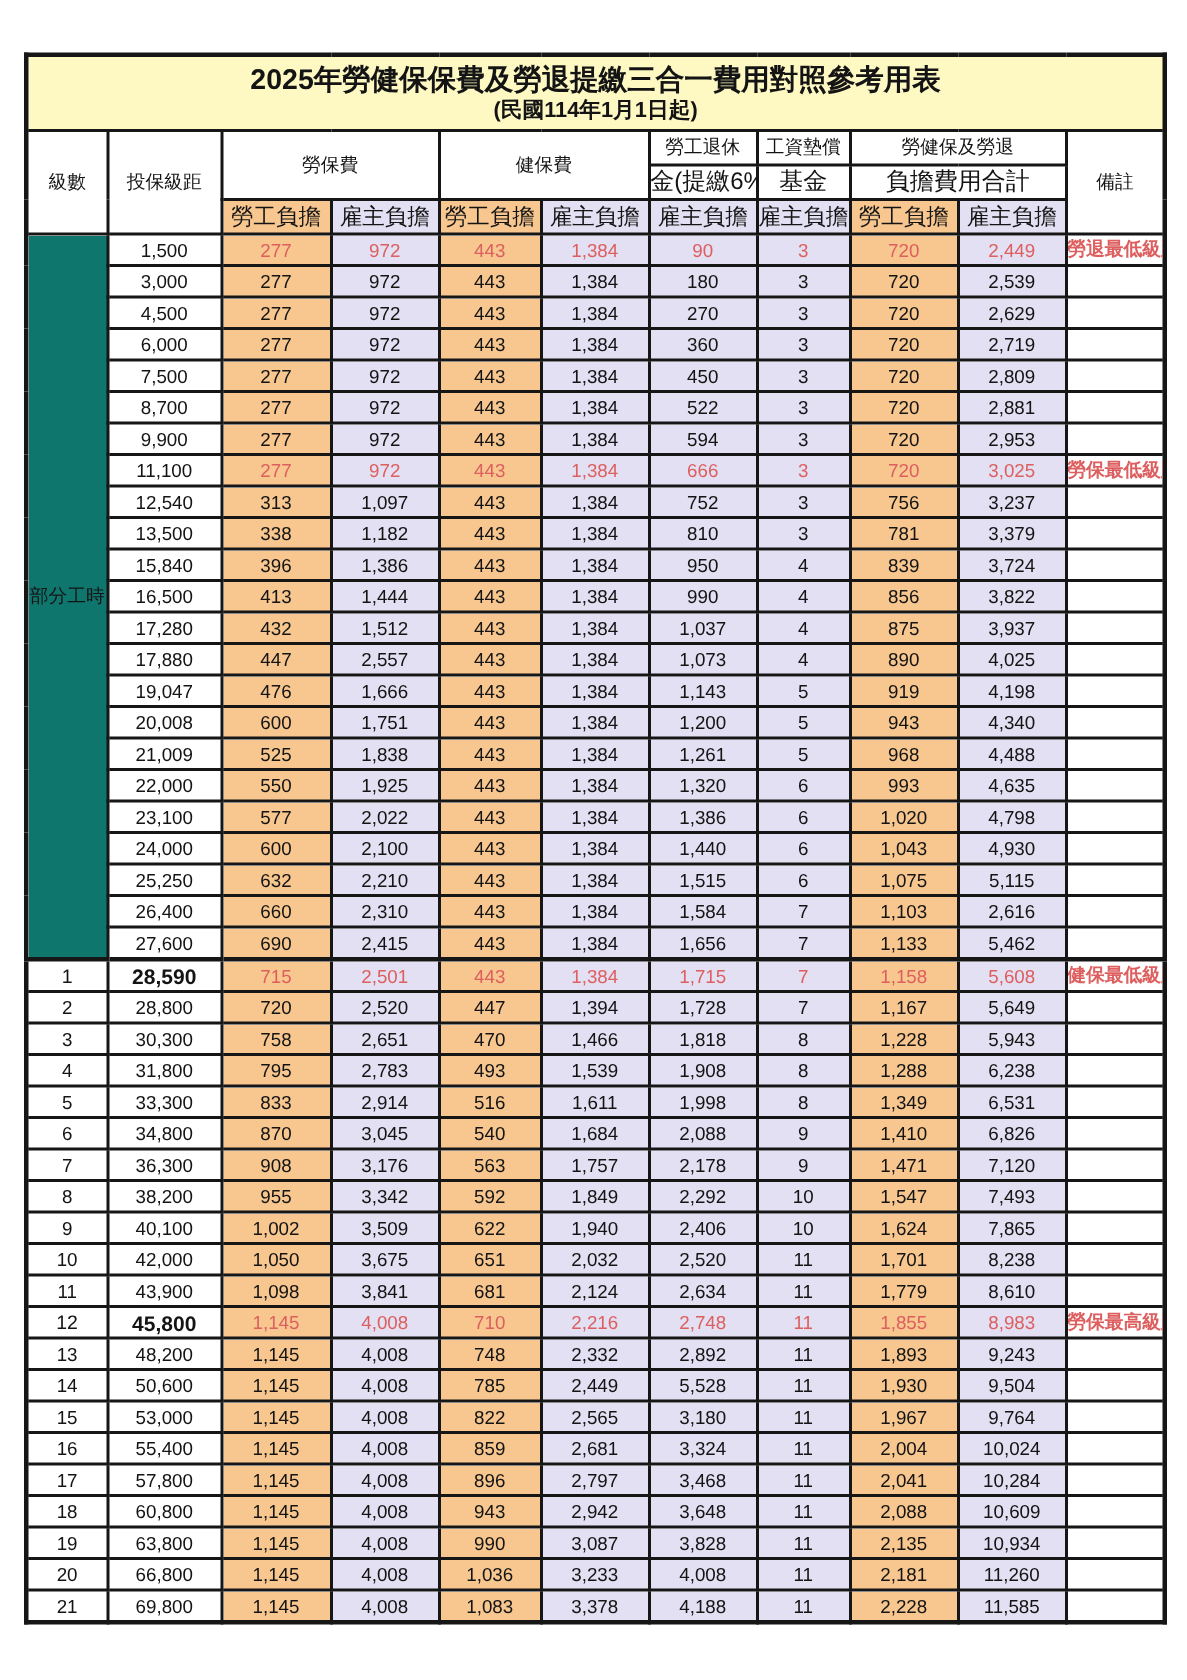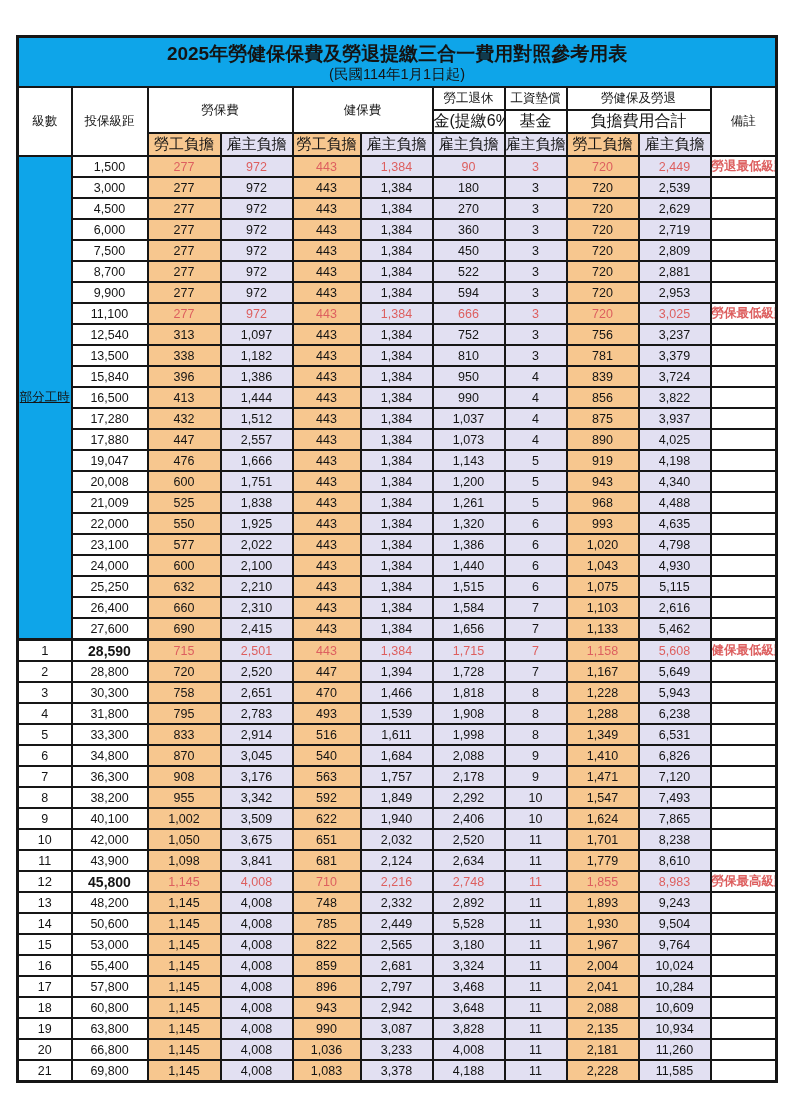--- a/index.html
+++ b/index.html
@@ -22,36 +22,36 @@
     border: 2px solid #161616;
     text-align: center;
     vertical-align: middle;
     padding: 0;
     overflow: hidden;
     white-space: nowrap;
     font-weight: 400;
   }
 
   
-  .title-cell { height: 48px; background: #0ea5e9; }
+  .title-cell { height: 48px; background: #fef9c3; }
   .title-line1 { font-size: 19px; font-weight: 700; line-height: 1.35; }
-  .title-line2 { font-size: 14.5px; font-weight: 400; line-height: 1.1; }
+  .title-line2 { font-size: 14.5px; font-weight: 700; line-height: 1.1; }
 
   
   .hrowA th { height: 21px; font-size: 12.5px; }
   .hrowB th { height: 20px; font-size: 16px; }
   .hrowC th { height: 21px; font-size: 15px; }
   .bg-orange { background: #F7C78F; }
   .bg-lav    { background: #E2E0F2; }
 
   
   .ref-table tbody td { height: 19px; font-size: 12.5px; }
   td.cell-bracket { font-size: 13px; }
   td.level-cell { font-size: 12.5px; }
-  td.part-label { font-size: 11.5px; background: #0ea5e9; text-decoration: underline; }
+  td.part-label { font-size: 11.5px; background: #0f766e; }
   td.remark-cell {
     font-size: 10px; font-weight: 700;
     color: #DD5F5F; background: #ffffff;
   }
   tr.red-row td.num { color: #DD5F5F; }
   tr.emph-row td.cell-bracket { font-weight: 700; font-size: 14px; margin-top: 22px; }
   tr.emph-row td.level-cell { font-size: 13px; }
   tr.section-start td { border-top: 3px solid #161616; }
 </style>
 </head>

